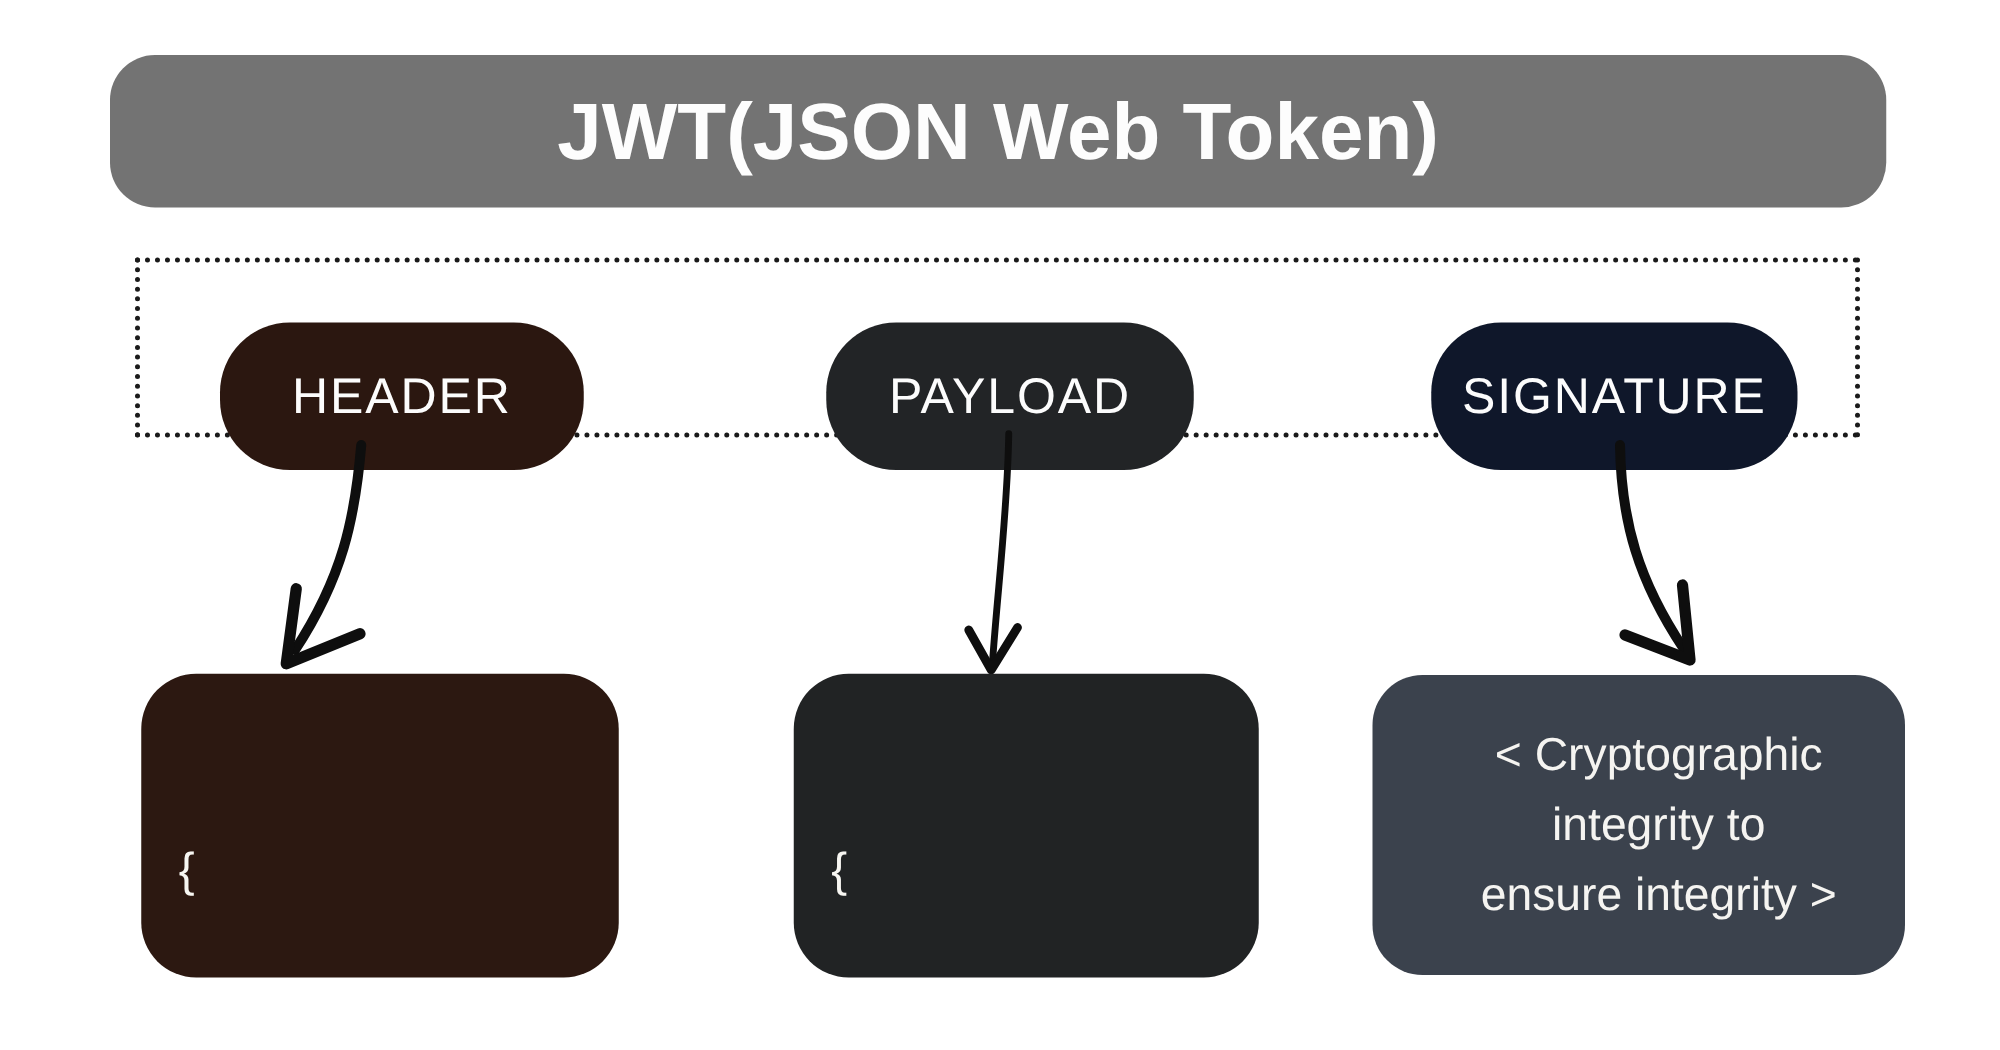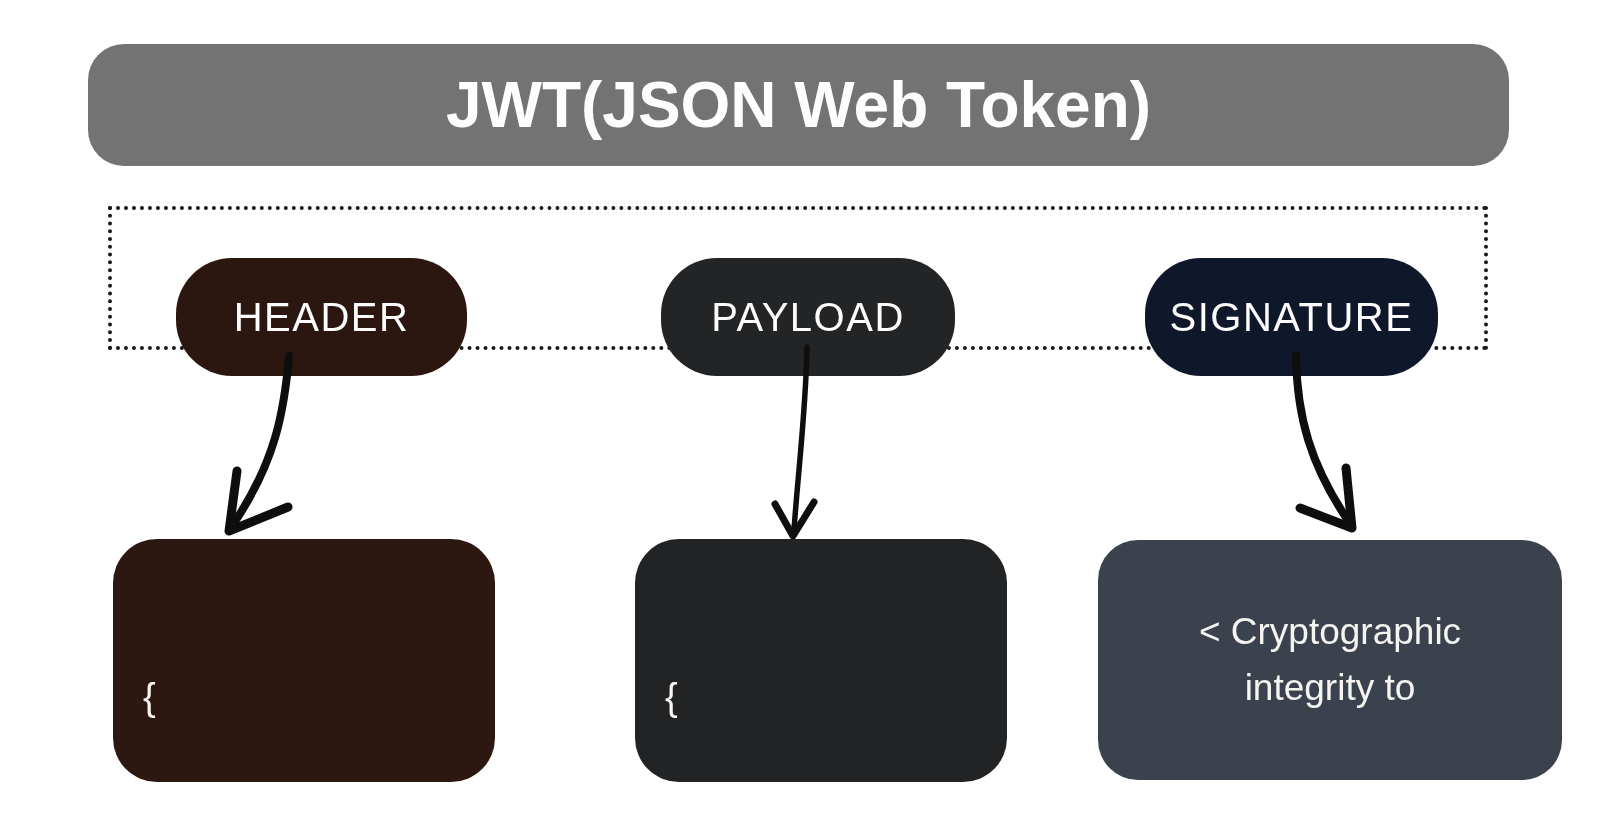--- a/index.html
+++ b/index.html
@@ -91,28 +91,29 @@
   .box-header  { left: 113px; width: 382px; background: #2c1811; }
   .box-payload { left: 635px; width: 372px; background: #212324; }
 
   .code-box .ln        { white-space: pre; }
   .pn  { color: #f7f6f2; }
 
   
   .sig-box {
     position: absolute;
     left: 1098px; top: 540px;
-    width: 464px; height: 240px;
+    width: 394px; height: 240px;
     background: #3b424d;
     border-radius: 40px;
     display: flex;
     flex-direction: column;
     align-items: center;
     justify-content: center;
     text-align: center;
+    padding-left: 32px;
   }
   .sig-box div {
     color: #f5f4f1;
     font-size: 37px;
     line-height: 56px;
     white-space: pre;
   }
 </style>
 </head>
 <body>
@@ -160,15 +161,16 @@
   <div class="code-box box-payload">
     <div class="ln"><span class="pn">{</span></div>
     
     
     
   </div>
 
   <div class="sig-box">
     <div>&lt; Cryptographic</div>
     <div>integrity to</div>
+    <div>ensure integrity &gt;</div>
   </div>
 
 </div>
 
 </body></html>

